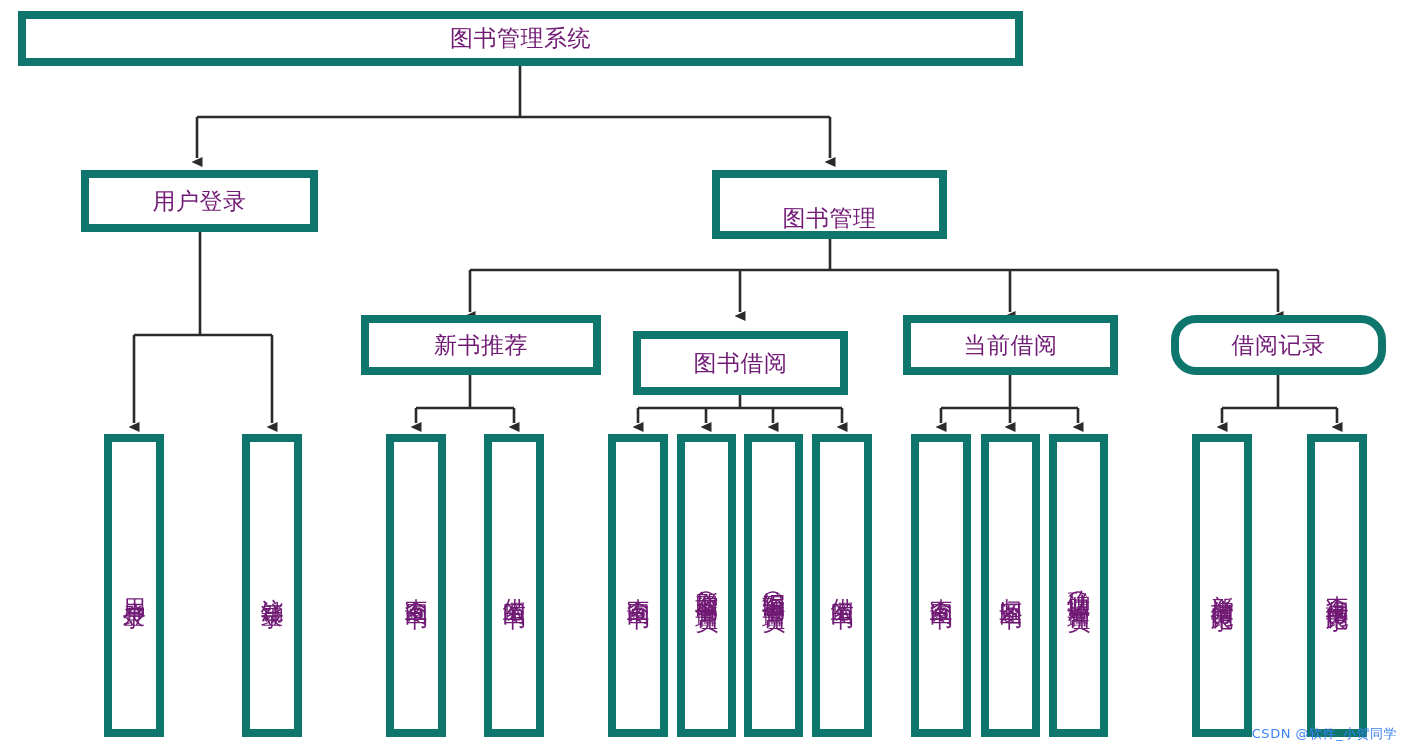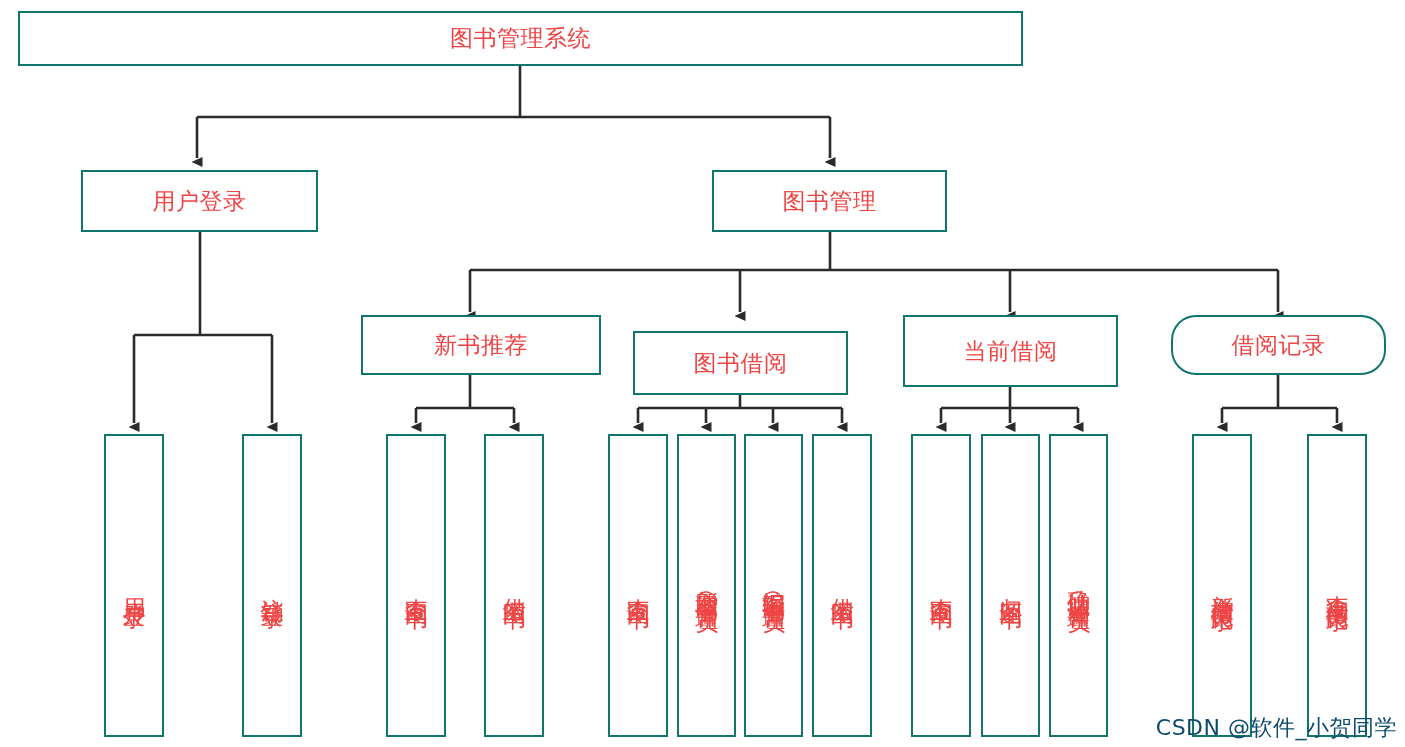--- a/index.html
+++ b/index.html
@@ -23,25 +23,25 @@
     left: 0;
     top: 0;
     width: 1405px;
     height: 747px;
     pointer-events: none;
   }
   .node-box {
     position: absolute;
     box-sizing: border-box;
     background: #ffffff;
-    border: 2px solid #0f766e;
+    border: 8px solid #0f766e;
     display: flex;
     align-items: center;
     justify-content: center;
-    color: #ef4444;
+    color: #701a75;
   }
   .node-box.horizontal {
     font-size: 23px;
     line-height: 1.15;
     letter-spacing: 0.5px;
   }
   .node-box.vertical {
     writing-mode: vertical-rl;
     text-orientation: upright;
     font-size: 23px;
@@ -53,22 +53,22 @@
   }
   .node-label {
     display: block;
     text-align: center;
     white-space: pre-wrap;
   }
   .watermark {
     position: absolute;
     right: 8px;
     bottom: 4px;
-    font-size: 22px;
-    color: #0c4a6e;
+    font-size: 13px;
+    color: #3b82f6;
     letter-spacing: 0.5px;
     white-space: nowrap;
     user-select: none;
   }
 </style>
 </head>
 <body>
 
 <div id="diagram-root">
 
@@ -135,33 +135,33 @@
   </svg>
 
   <div class="node-box horizontal" style="left:18px; top:11px; width:1005px; height:55px;">
     <span class="node-label">图书管理系统</span>
   </div>
 
   <div class="node-box horizontal" style="left:81px; top:170px; width:237px; height:62px;">
     <span class="node-label">用户登录</span>
   </div>
 
-  <div class="node-box horizontal" style="left:712px; top:170px; width:235px; height:62px;">
+  <div class="node-box horizontal" style="left:712px; top:170px; width:235px; height:69px;align-items:flex-end;">
     <span class="node-label">图书管理</span>
   </div>
 
   <div class="node-box horizontal" style="left:361px; top:315px; width:240px; height:60px;">
     <span class="node-label">新书推荐</span>
   </div>
 
   <div class="node-box horizontal" style="left:633px; top:331px; width:215px; height:64px;">
     <span class="node-label">图书借阅</span>
   </div>
 
-  <div class="node-box horizontal" style="left:903px; top:315px; width:215px; height:72px;">
+  <div class="node-box horizontal" style="left:903px; top:315px; width:215px; height:60px;">
     <span class="node-label">当前借阅</span>
   </div>
 
   <div class="node-box horizontal" style="left:1171px; top:315px; width:215px; height:60px;border-radius:25px;">
     <span class="node-label">借阅记录</span>
   </div>
 
   <div class="node-box vertical" style="left:104px; top:434px; width:60px; height:303px;">
     <span class="node-label">用户登录</span>
   </div>

